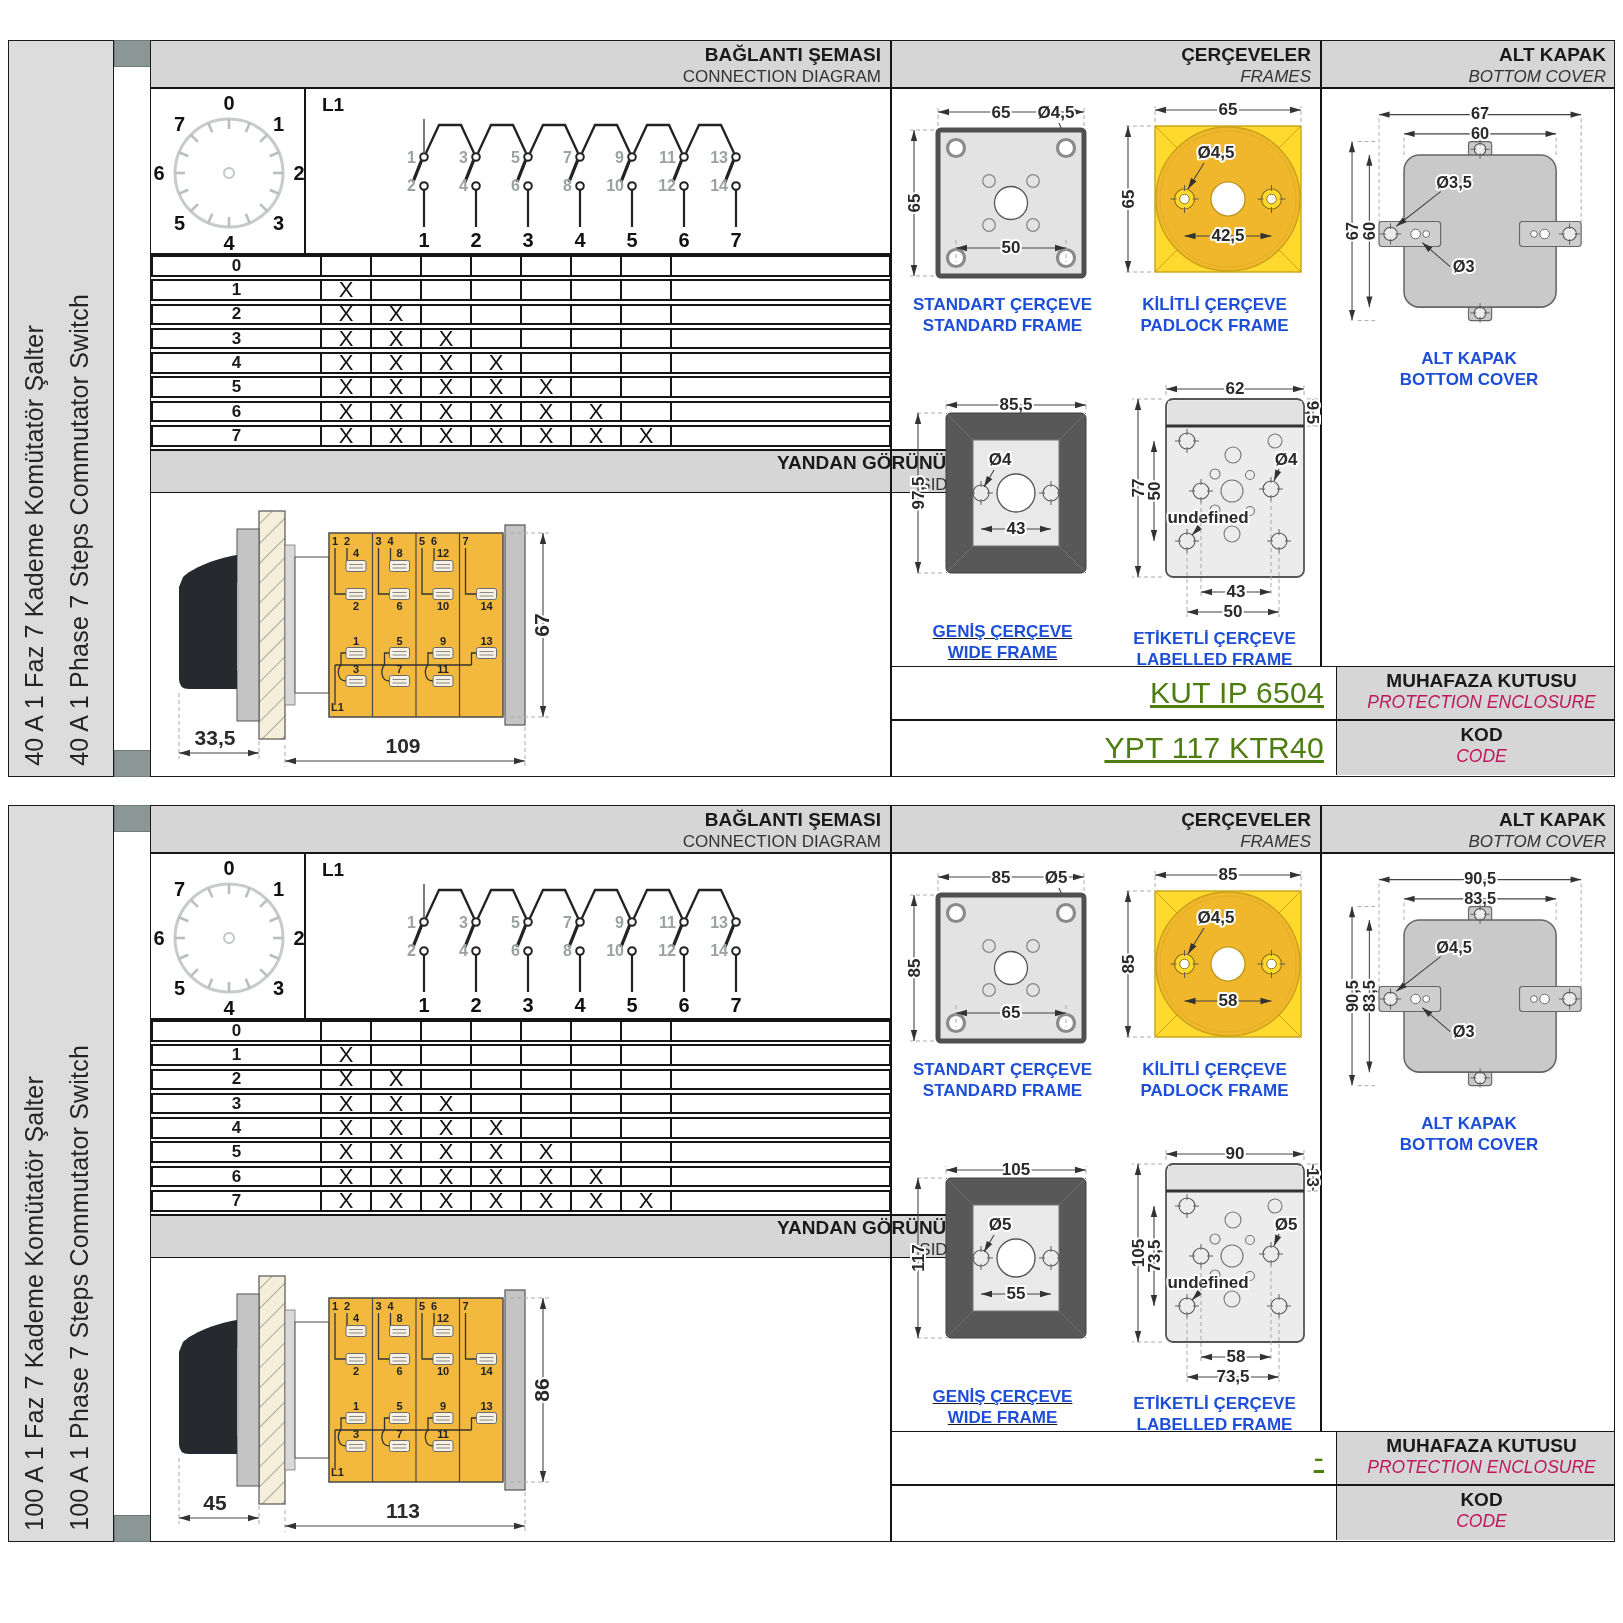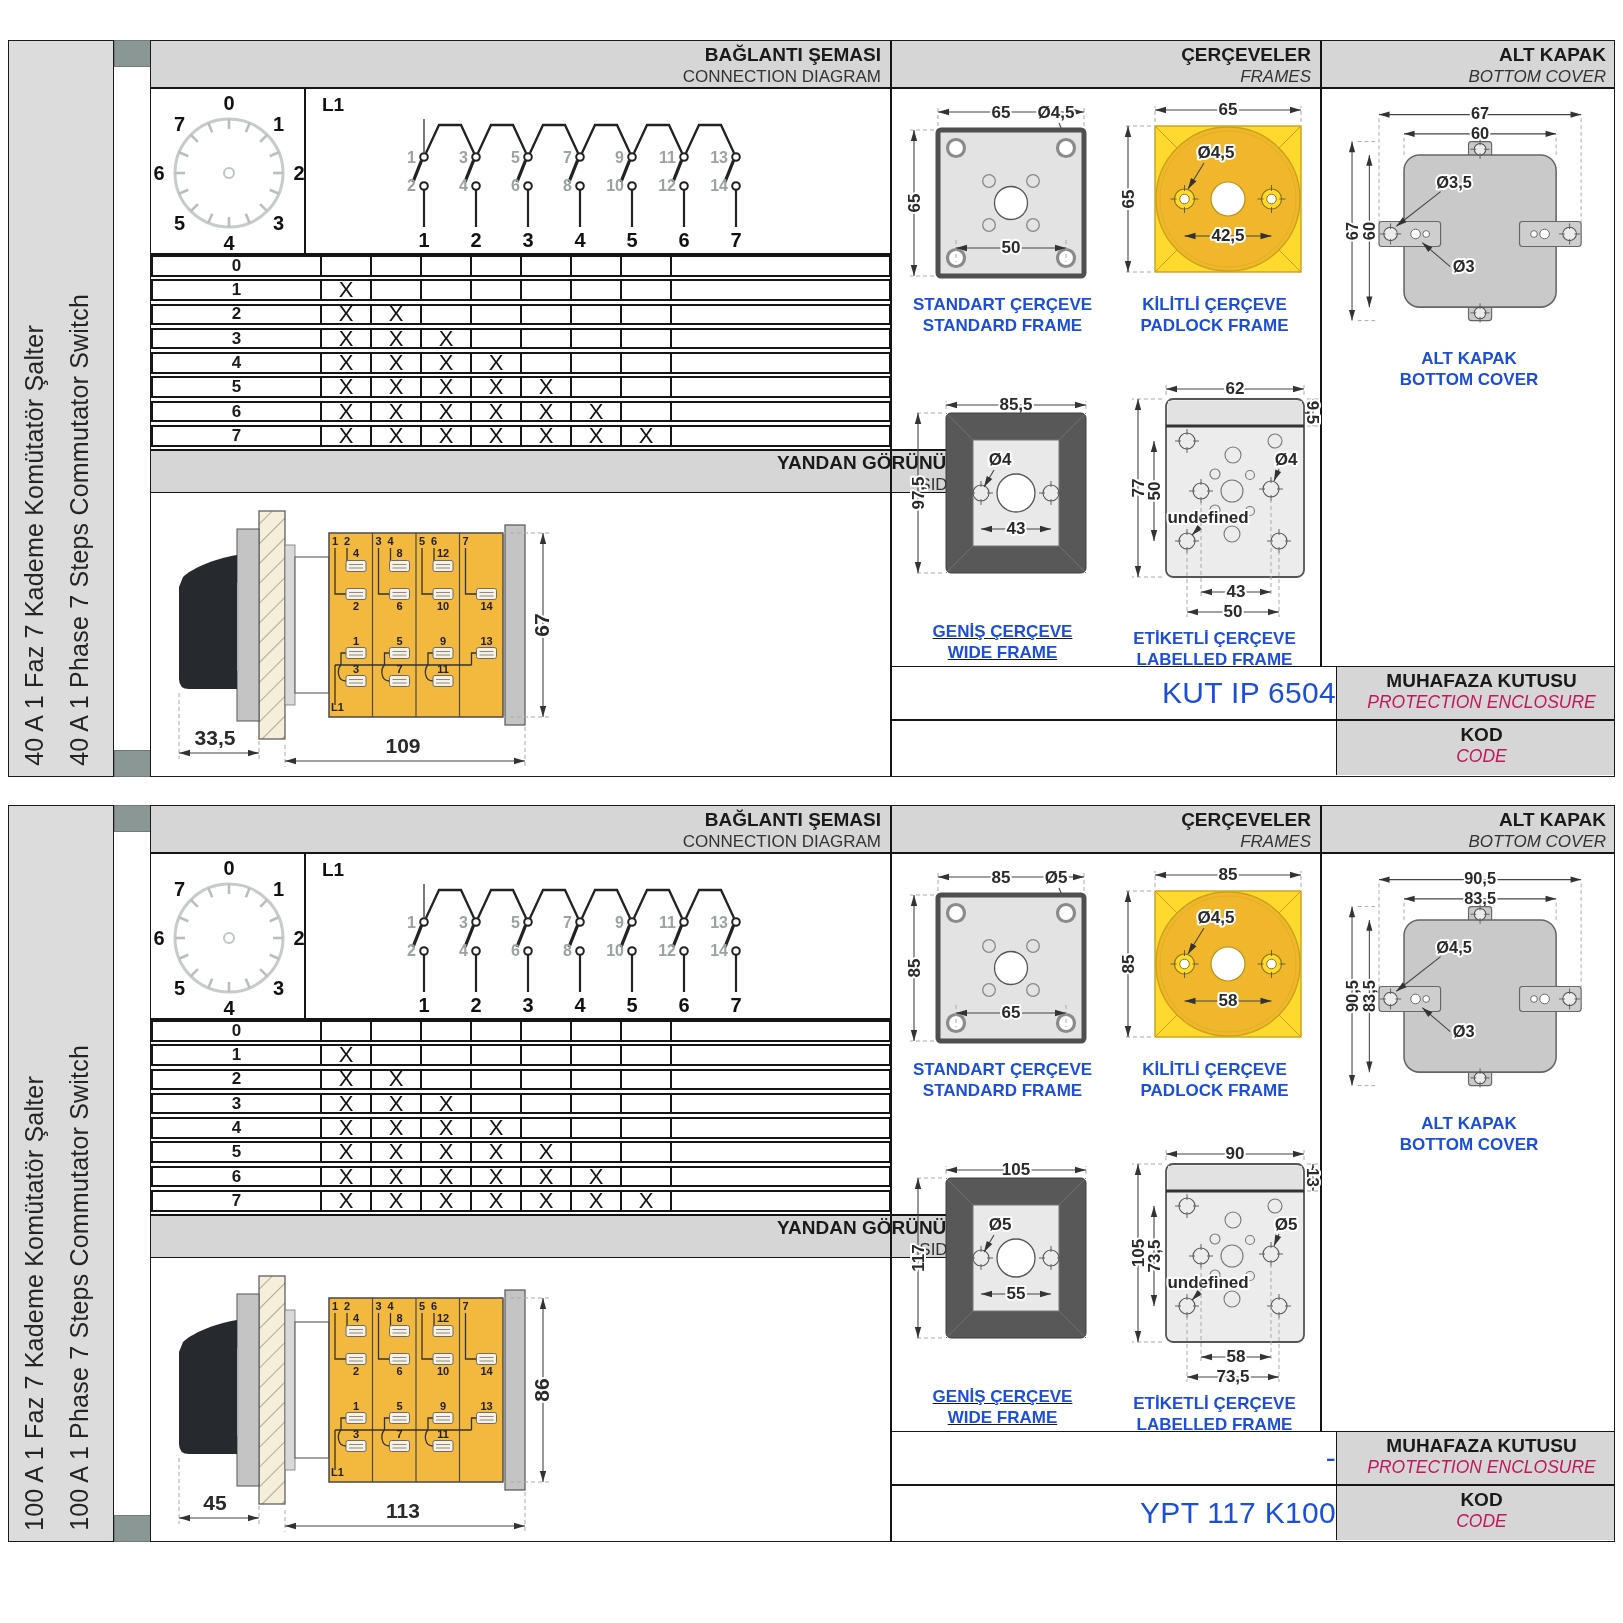--- a/index.html
+++ b/index.html
@@ -32,21 +32,21 @@
   .sv{position:absolute;left:0;top:452px;width:740px;height:283px;}
   .fb{position:absolute;text-align:center;}
   .fb1{left:745px;top:55px;width:213px;} .fb2{left:957px;top:55px;width:213px;}
   .fb3{left:745px;top:350px;width:213px;text-decoration:underline;} .fb4{left:957px;top:336px;width:213px;text-align:center;}
   .fbc{left:1176px;top:58px;width:284px;}
   .fcap{margin-top:2px;font-weight:bold;font-size:17px;line-height:21px;color:#1d4ed8;}
   .codes{position:absolute;left:740px;top:625px;width:725px;height:110px;border-top:1.5px solid #151515;box-sizing:border-box;}
   .crow{position:relative;}
   .crow1{height:52px;border-bottom:2.5px solid #151515;box-sizing:content-box;}
   .crow2{height:54px;}
-  .cval{position:absolute;left:0;top:0;right:280px;height:100%;display:flex;align-items:center;justify-content:flex-end;font-size:30px;color:#1d4ed8;letter-spacing:.3px;}
+  .cval{position:absolute;left:0;top:0;right:280px;height:100%;display:flex;align-items:center;justify-content:flex-end;padding-right:12px;font-size:30px;color:#4d7c0f;letter-spacing:.3px;text-decoration:underline;}
   .clab{position:absolute;right:0;top:0;width:280px;height:100%;background:#d6d6d6;border-left:1.5px solid #151515;padding:3px 0 0 10px;box-sizing:border-box;text-align:center;}
   .clab .t{font-weight:bold;font-size:19px;}
   .clab .e{font-style:italic;font-size:17.5px;color:#be185d;}
   
   .dl{stroke:#444;stroke-width:1.1;fill:none;}
   .xl{stroke:#aaa;stroke-width:1;stroke-dasharray:4 3;fill:none;}
   .dt{font:600 17px "Liberation Sans",sans-serif;fill:#2a2a2a;paint-order:stroke;stroke:#fff;stroke-width:4px;stroke-linejoin:round;}
   .dtb{font-size:21px;font-weight:700;}
   .scr{fill:#ececec;stroke:#555;stroke-width:1.1;}
   .tick{stroke:#555;stroke-width:.9;}
@@ -659,20 +659,21 @@
     </div>
     <div class="codes">
       <div class="crow crow1">
         <div class="cval">KUT IP 6504</div>
         <div class="clab">
           <div class="t">MUHAFAZA KUTUSU</div>
           <div class="e">PROTECTION ENCLOSURE</div>
         </div>
       </div>
       <div class="crow crow2">
+        <div class="cval">YPT 117 KTR40</div>
         <div class="clab">
           <div class="t">KOD</div>
           <div class="e">CODE</div>
         </div>
       </div>
     </div>
   </div>
 </div>
 
 <div class="section" id="s1">
@@ -1279,21 +1280,20 @@
     </div>
     <div class="codes">
       <div class="crow crow1">
         <div class="cval">-</div>
         <div class="clab">
           <div class="t">MUHAFAZA KUTUSU</div>
           <div class="e">PROTECTION ENCLOSURE</div>
         </div>
       </div>
       <div class="crow crow2">
-        <div class="cval">YPT 117 K100</div>
         <div class="clab">
           <div class="t">KOD</div>
           <div class="e">CODE</div>
         </div>
       </div>
     </div>
   </div>
 </div>
 
 </body></html>

